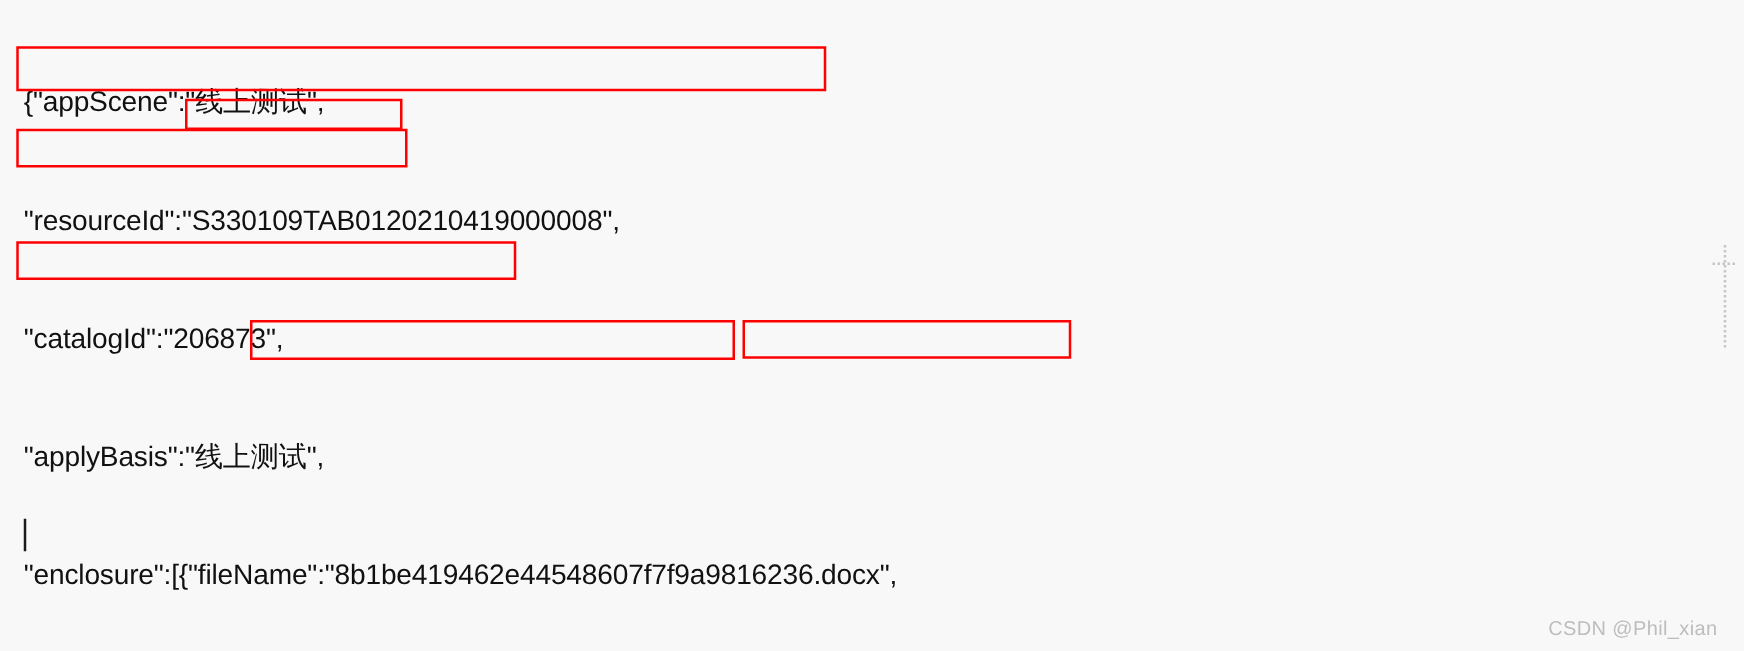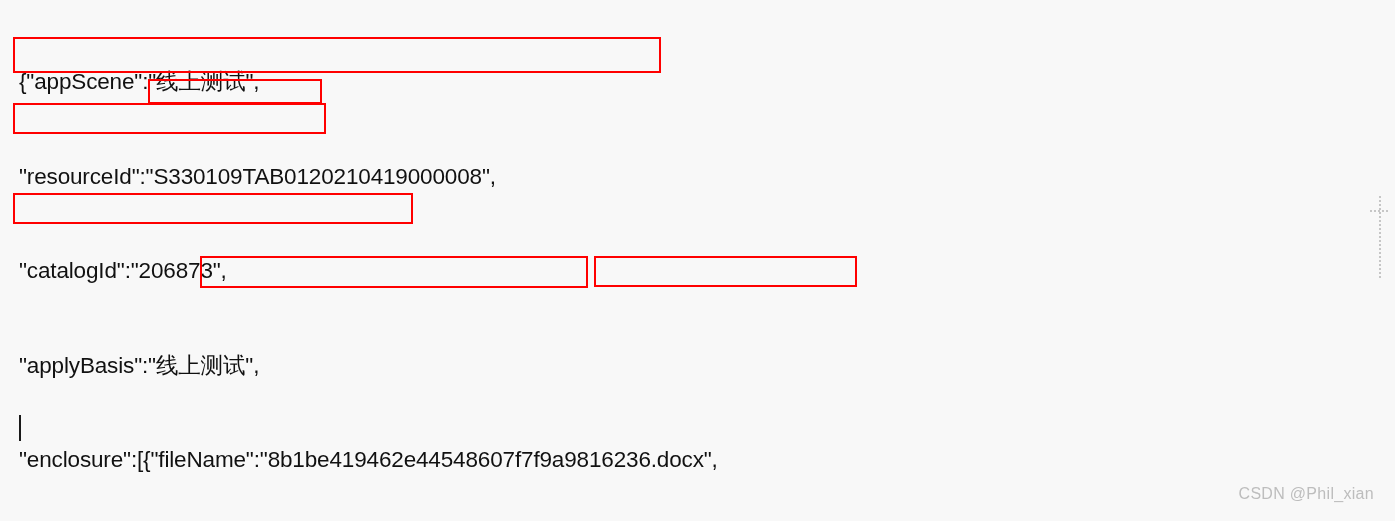--- a/index.html
+++ b/index.html
@@ -77,21 +77,21 @@
     top: 14px;
     width: 18px;
     height: 0;
     border-top: 2px dotted #8a8a8a;
   }
 
   
   #watermark {
     position: absolute;
     right: 21px;
-    bottom: 18px;
+    bottom: 8px;
     color: #bdbdbd;
     font-size: 16px;
     letter-spacing: 0.3px;
     font-family: "Liberation Sans", "DejaVu Sans", sans-serif;
   }
 </style>
 </head>
 <body style="background: rgb(248, 248, 248);">
 
 <div id="json-block" style="color: rgb(17, 17, 17);">

